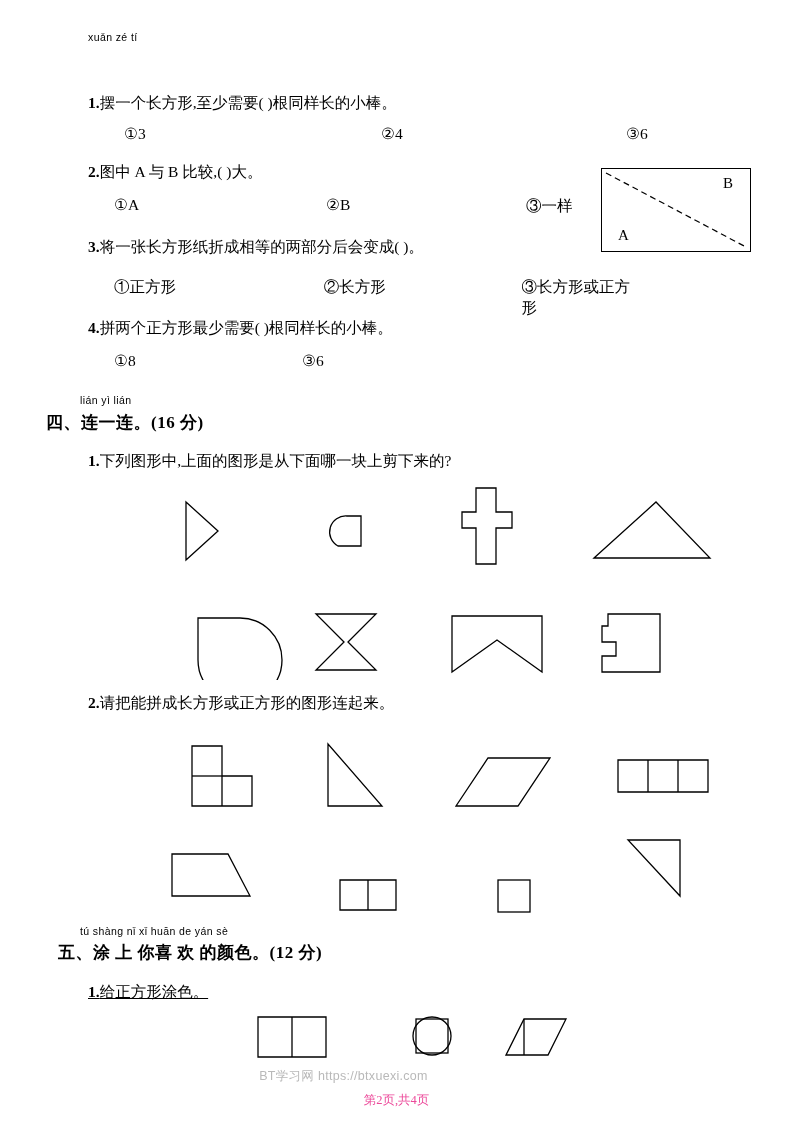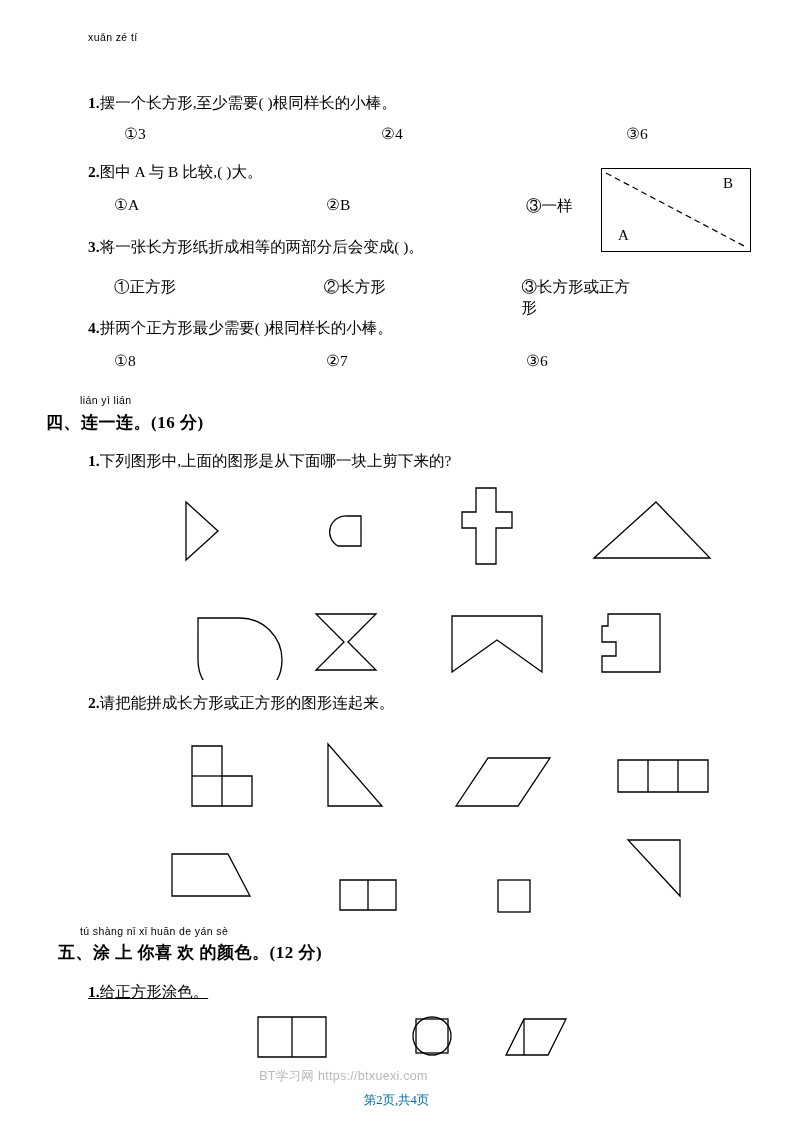--- a/index.html
+++ b/index.html
@@ -109,21 +109,21 @@
     font-size: 12.5px;
     color: #b9b9b9;
     letter-spacing: 0.3px;
   }
   #pagenum {
     left: 0; top: 1092px;
     width: 793px;
     text-align: center;
     font-family: "Liberation Serif", serif;
     font-size: 12.5px;
-    color: #0369a1;
+    color: #ec4899;
   }
 </style>
 </head>
 <body>
 
 <div class="page">
 
   <div class="abs pinyin" id="sec3-pinyin">xuǎn zé  tí</div>
 
   <div class="abs q nowrap" id="q31">
@@ -159,21 +159,20 @@
     <span class="o1">①正方形</span>
     <span class="o2">②长方形</span>
     <span>③长方形或正方形</span>
   </div>
 
   <div class="abs q nowrap" id="q34">
     <b class="num">4.</b><span>拼两个正方形最少需要(       )根同样长的小棒。</span>
   </div>
   <div class="abs opts optrow" id="q34-opts">
     <span class="o1">①8</span>
-    <span class="o2">②7</span>
     <span>③6</span>
   </div>
 
   <div class="abs pinyin" id="sec4-pinyin">lián yì lián</div>
   <div class="abs sec-head nowrap" id="sec4-head">四、连一连。(16 分)</div>
 
   <div class="abs q nowrap" id="q41">
     <b class="num">1.</b><span>下列图形中,上面的图形是从下面哪一块上剪下来的?</span>
   </div>
 

